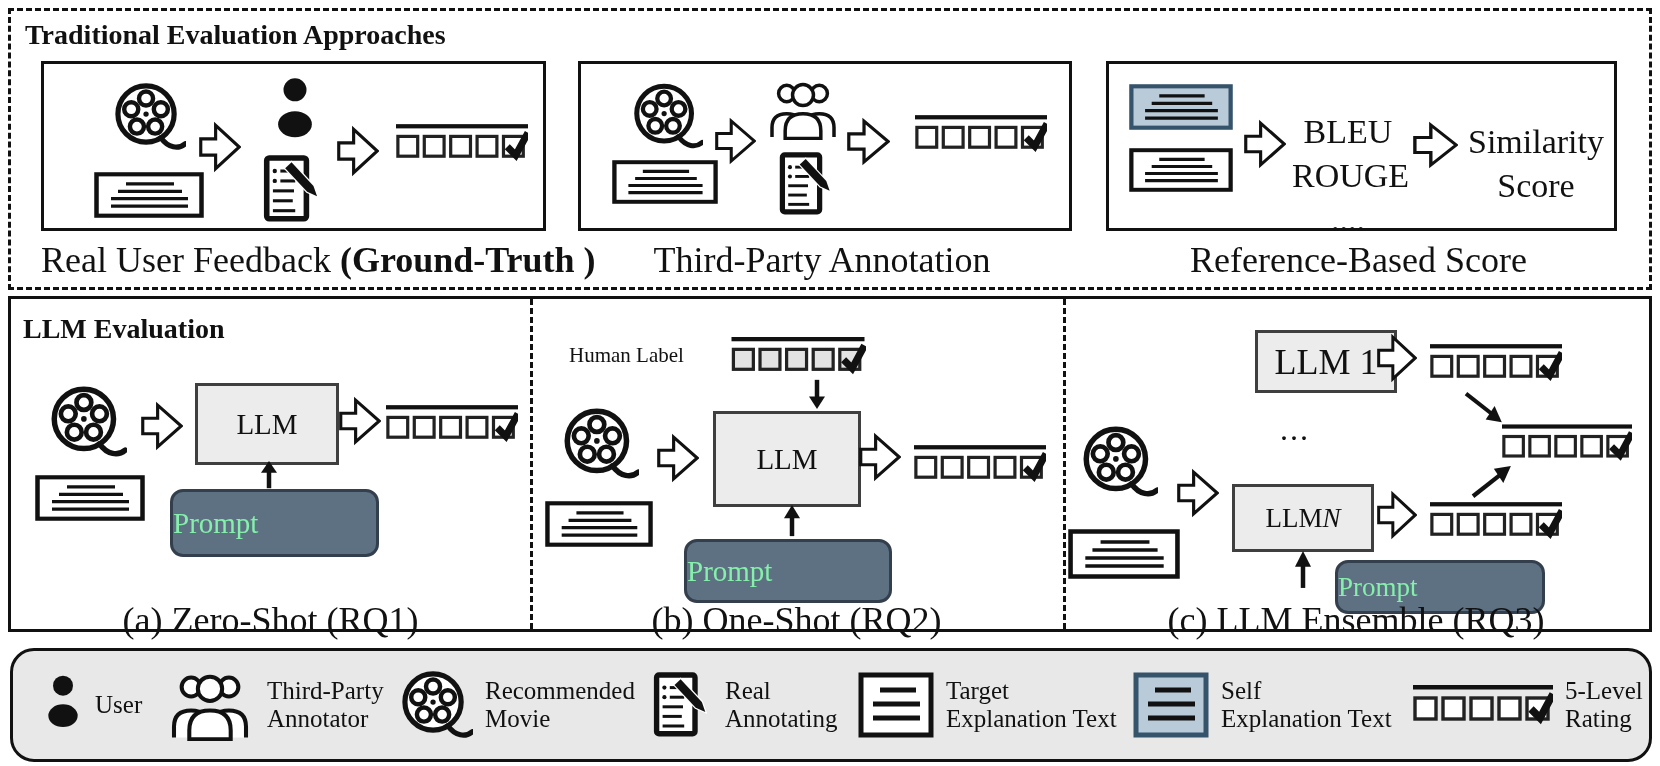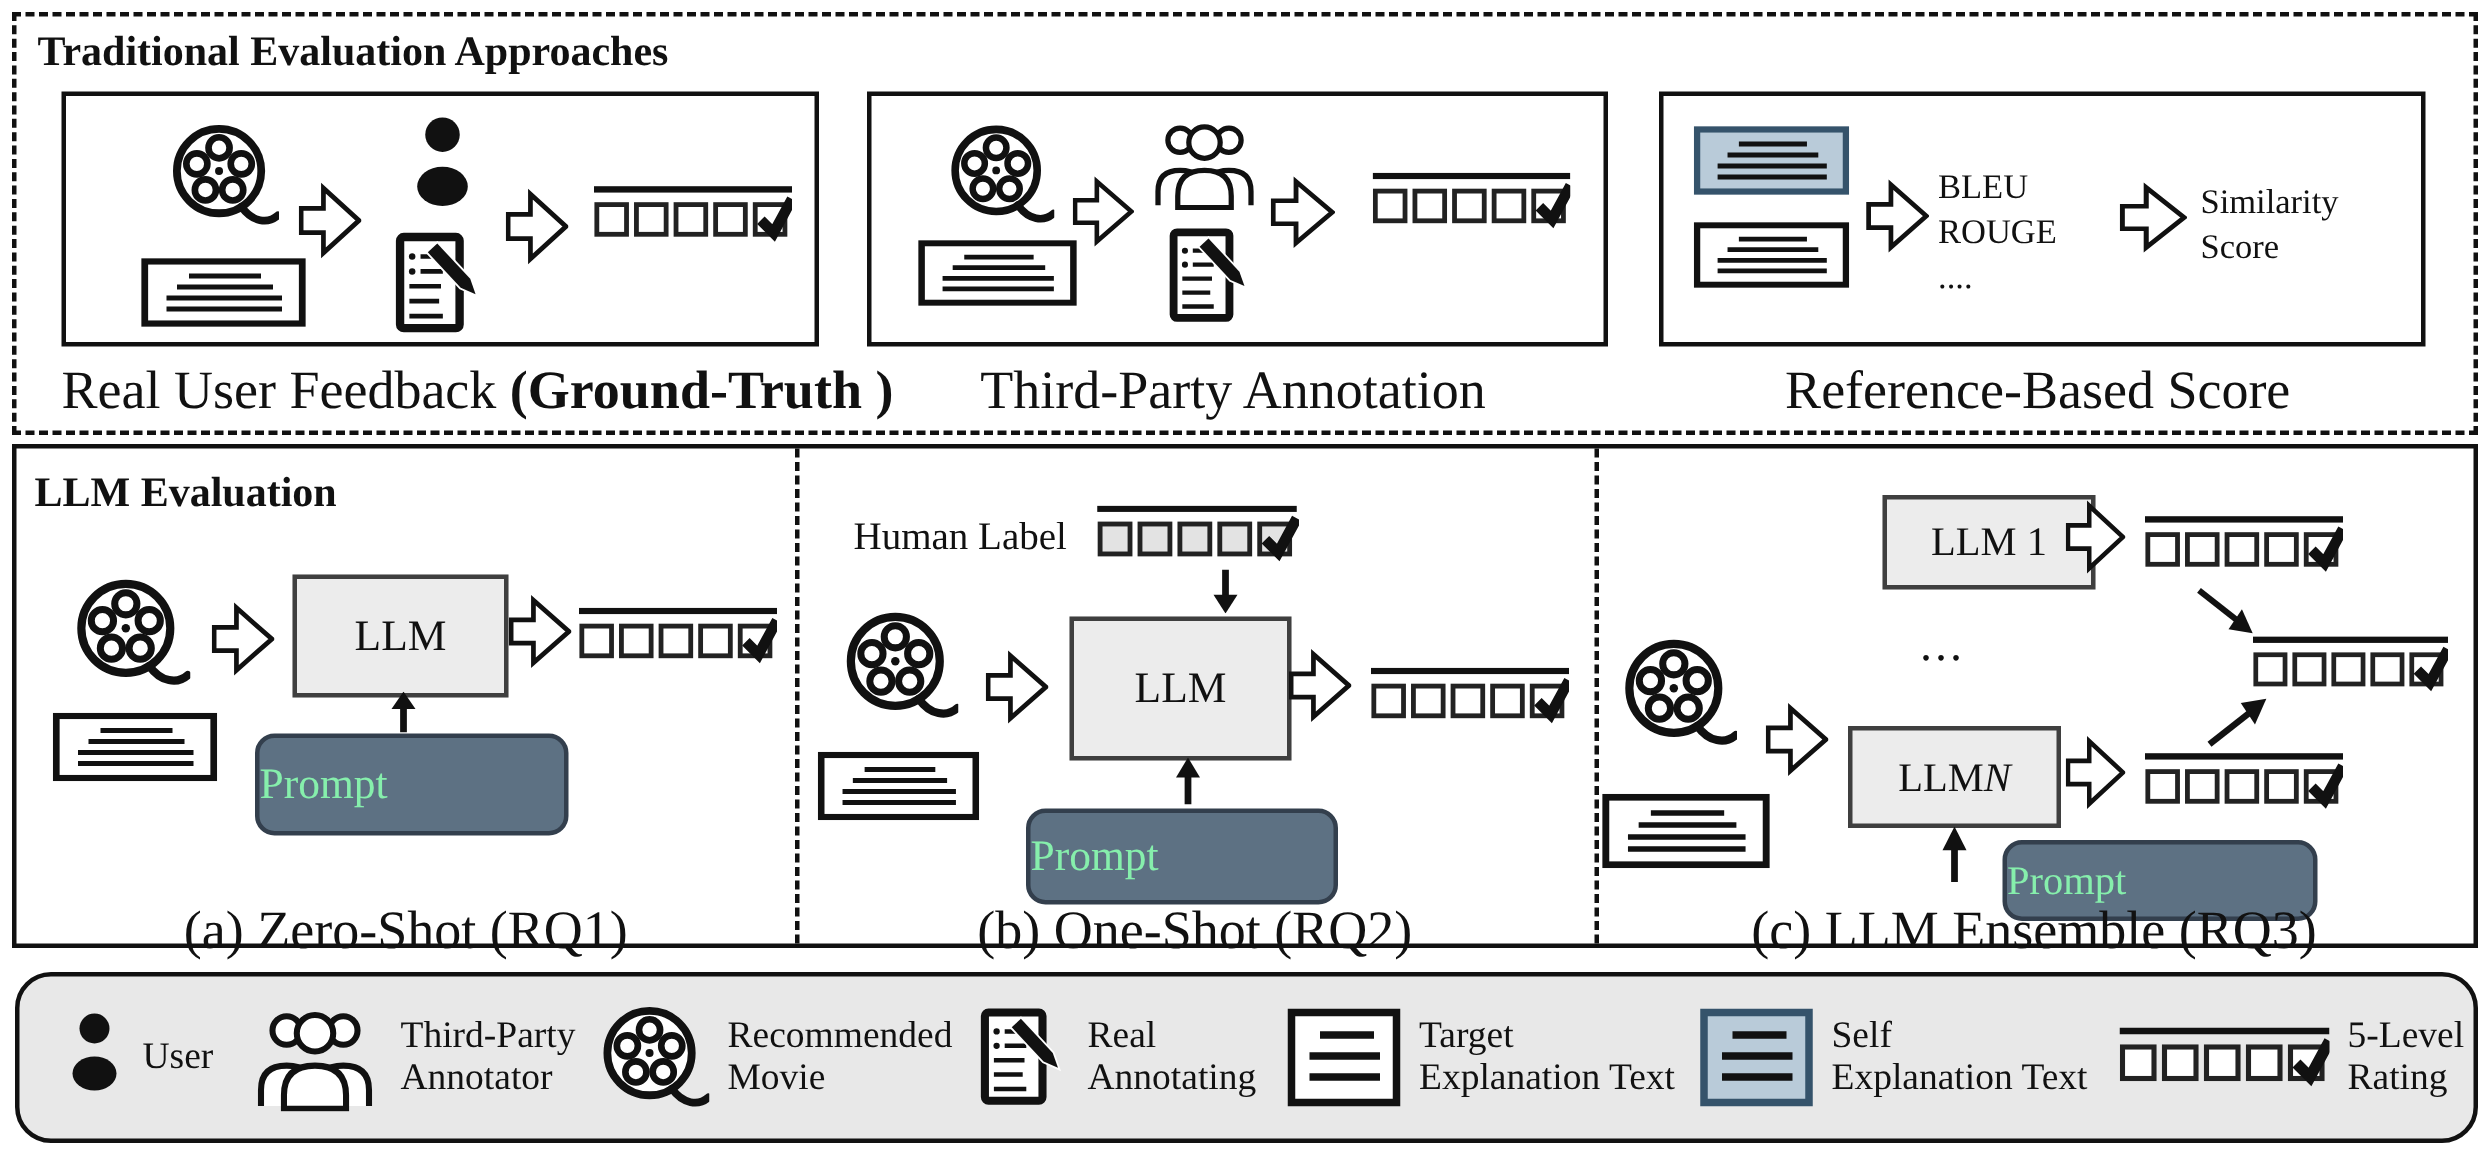--- a/index.html
+++ b/index.html
@@ -16,21 +16,21 @@
   .sec-solid{border:3px solid #111;}
   .sec-title{font-weight:bold;font-size:28px;}
   .tbox{border:3px solid #111;background:#fff;}
   .caption{font-size:36px;text-align:center;white-space:nowrap;}
   .pre{white-space:pre-line;}
   .llmbox{background:var(--llm-fill);border:3px solid var(--llm-border);
           display:flex;align-items:center;justify-content:center;font-size:29px;}
   .prompt{background:var(--prompt-fill);border:3px solid var(--prompt-border);border-radius:13px;
           color:#86efac;display:flex;align-items:center;font-size:29px;}
   .divider{border-left:3px dashed #111;}
-  .metrics{font-size:23px;line-height:1.3;text-align:left;}
+  .metrics{font-size:34px;line-height:1.3;text-align:center;}
   .legend{background:var(--legend-bg);border:3px solid #111;border-radius:24px;}
   .legend-item{position:absolute;top:50%;transform:translateY(-50%);
                display:flex;align-items:center;gap:12px;}
   .legend-label{font-size:25px;line-height:1.12;}
   .rot180{transform:rotate(180deg);}
   svg.icon{display:block;}
   .dots3{font-size:32px;letter-spacing:2px;}
 </style>
 </head>
 <body>
@@ -216,21 +216,21 @@
         <use href="#sym-rating"></use>
       </svg>
     <svg class="icon abs" style="left:247px;top:162px;width:22px;height:28px;">
         <use href="#sym-uparrow"></use>
       </svg>
     <div class="abs prompt" style="left:159px;top:190px;width:203px;height:62px;">
       <span>Prompt</span>
     </div>
     <div class="abs caption" style="left:0;top:300px;width:519px;">(a) Zero-Shot (RQ1)</div>
 
-    <div class="abs" style="left:558px;top:44px;font-size:26px;">Human Label</div>
+    <div class="abs" style="left:558px;top:44px;font-size:21px;">Human Label</div>
     <svg class="icon abs" style="left:719px;top:38px;width:136px;height:38px;--rate-fill:var(--rating-gray-fill);">
         <use href="#sym-rating"></use>
       </svg>
     <svg class="icon abs rot180" style="left:795px;top:80px;width:22px;height:30px;">
         <use href="#sym-uparrow"></use>
       </svg>
     <svg class="icon abs" style="left:550px;top:106px;width:78px;height:78px;">
         <use href="#sym-reel"></use>
       </svg>
     <svg class="icon abs" style="left:534px;top:202px;width:108px;height:46px;">
@@ -258,21 +258,21 @@
 
     <svg class="icon abs" style="left:1069px;top:124px;width:78px;height:78px;">
         <use href="#sym-reel"></use>
       </svg>
     <svg class="icon abs" style="left:1057px;top:230px;width:112px;height:50px;">
         <use href="#sym-doc"></use>
       </svg>
     <svg class="icon abs" style="left:1166px;top:168px;width:42px;height:52px;">
         <use href="#sym-blockarrow"></use>
       </svg>
-    <div class="abs llmbox" style="left:1244px;top:31px;width:136px;height:57px;font-size:27px;">
+    <div class="abs llmbox" style="left:1244px;top:31px;width:136px;height:57px;font-size:36px;">
       <span>LLM 1</span>
     </div>
     <div class="abs dots3" style="left:1269px;top:112px;">...</div>
     <div class="abs llmbox" style="left:1221px;top:185px;width:136px;height:62px;font-size:27px;">
       <span>LLM </span>
         <i>N</i>
     </div>
     <svg class="icon abs" style="left:1366px;top:33px;width:40px;height:52px;">
         <use href="#sym-blockarrow"></use>
       </svg>

